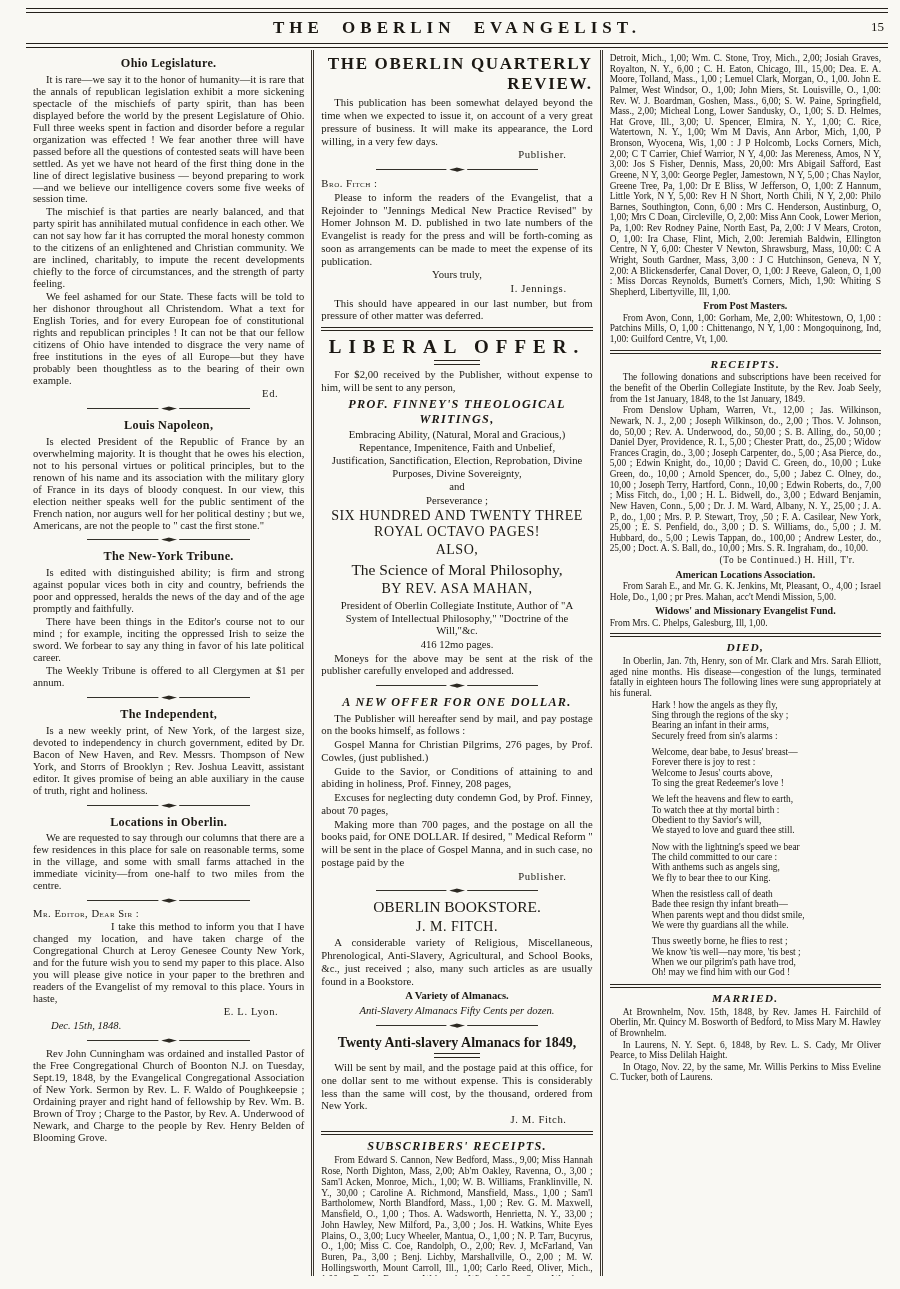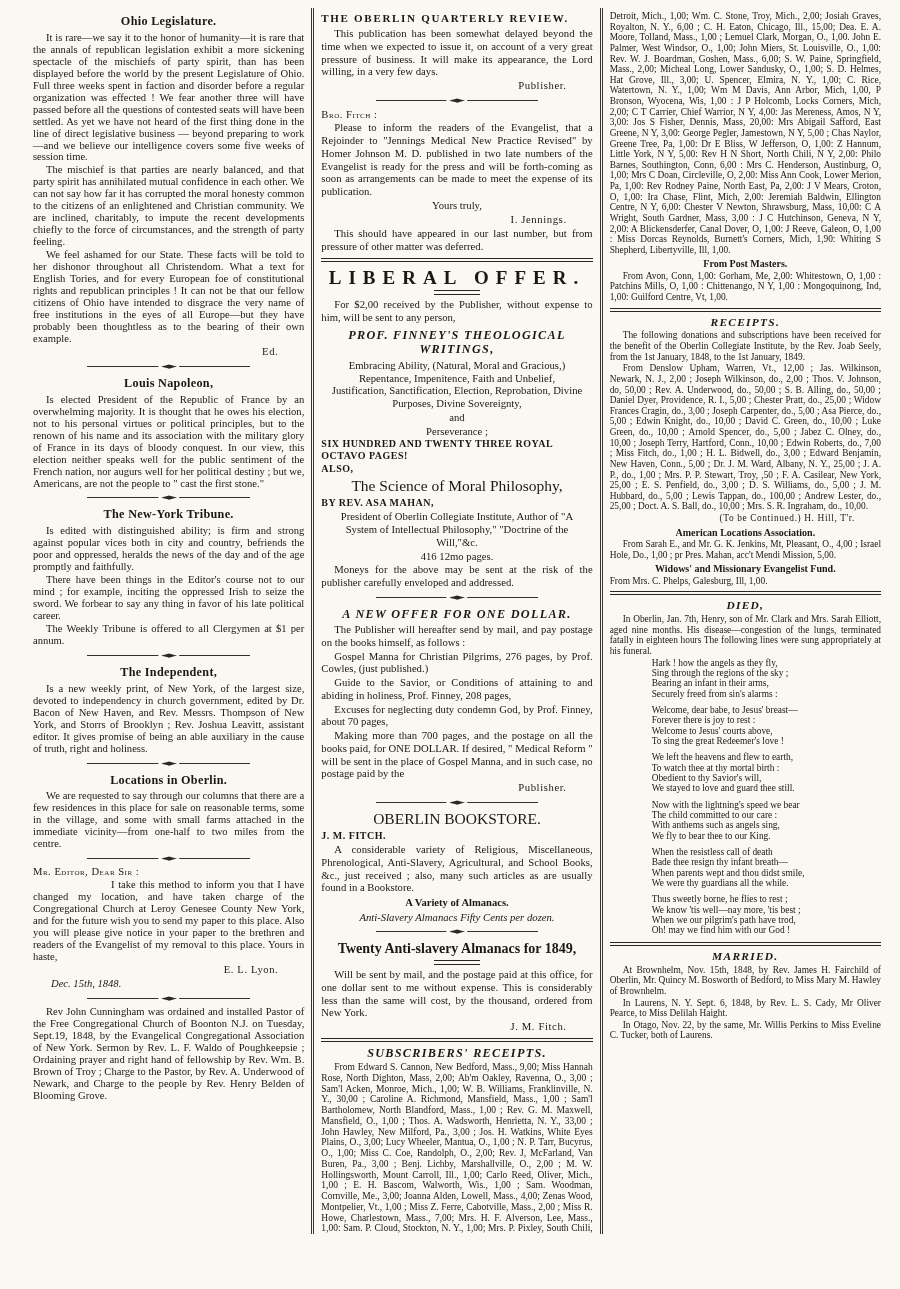--- a/index.html
+++ b/index.html
@@ -13,51 +13,59 @@
   .mpage{position:absolute;right:4px;top:4px;font-size:13px;}
   
   .cols{display:flex;align-items:stretch;height:1226px;overflow:hidden;margin-top:2px;}
   .col{flex:1 1 0;padding:2px 7px 0 7px;overflow:hidden;box-sizing:border-box;}
   .col+.col{border-left:3px double #3a352c;}
   .col1{font-size:10.6px;line-height:1.13;}
   .col2{font-size:10.7px;line-height:1.19;}
   .col3{font-size:9.4px;line-height:1.13;}
   
   .b-h{font-weight:bold;text-align:center;font-size:12.2px;letter-spacing:.3px;margin:5px 0 3px;}
-  .b-caps{font-weight:bold;text-align:left;font-size:11px;letter-spacing:1.7px;margin:2px 0 2px;}
+  .b-caps{font-weight:bold;text-align:right;font-size:17px;letter-spacing:1.7px;margin:2px 0 2px;}
   .b-caps2{font-weight:bold;text-align:center;font-size:12.2px;letter-spacing:1.3px;margin:4px 0 2px;font-style:italic;}
   .col3 .b-caps2{font-size:11.4px;}
   .b-display{font-weight:bold;text-align:center;font-size:19px;letter-spacing:7px;margin:5px 0 1px;}
   .b-big{text-align:center;font-size:15.5px;margin:2px 0;}
   .b-bigb{font-weight:bold;text-align:center;font-size:14px;margin:4px 0 2px;}
   .b-p{text-align:justify;text-indent:13px;margin:1px 0;}
   .b-p2{text-align:justify;text-indent:78px;margin:1px 0;}
   .b-pf{text-align:justify;margin:1px 0;}
   .b-sc{font-variant:small-caps;letter-spacing:.5px;margin:2px 0 0;}
   .b-c{text-align:center;margin:1px 10px;}
   .b-cb{font-weight:bold;text-align:center;font-size:10.6px;margin:3px 0 1px;}
   .col3 .b-cb{font-size:10px;}
   .b-ci{font-style:italic;text-align:center;margin:1px 0;font-weight:bold;}
   .col2 .b-ci{font-weight:normal;}
-  .b-csc{font-weight:bold;font-size:10px;letter-spacing:.5px;margin:1px 0;}
+  .b-csc{text-align:center;font-weight:normal;font-size:14px;letter-spacing:.5px;margin:1px 0;}
   .b-sig{text-align:right;padding-right:26px;margin:0 0 2px;letter-spacing:.6px;}
   .b-date{font-style:italic;text-indent:18px;margin:2px 0;}
   .b-small{font-size:9.5px;line-height:1.13;}
   .b-poem{white-space:pre-line;margin:0 0 6px 42px;line-height:1.1;}
   .b-rule{height:2px;border-top:1px solid #29251e;border-bottom:1px solid #29251e;margin:5px 0 4px;}
   .b-divider{position:relative;height:12px;margin:2px 0;}
   .b-divider::before{content:"";position:absolute;left:20%;right:20%;top:6px;border-top:1px solid #33302a;}
   .b-divider::after{content:"\25C6";position:absolute;left:50%;top:2px;transform:translateX(-50%) scaleX(2.6) scaleY(.7);
     font-size:8px;color:#2c2922;background:#f9f8f3;padding:0 1px;line-height:9px;}
   .b-orn{width:46px;margin:1px auto 3px;height:3px;border-top:1px solid #29251e;border-bottom:1px solid #29251e;}
 </style>
 </head>
 <body>
 
 <div class="page">
+  <div class="mast">
+    <div class="mrule"></div>
+    <div class="mrow">
+      <div class="mtitle">THE OBERLIN EVANGELIST.</div>
+      <div class="mpage">15</div>
+    </div>
+    <div class="mrule"></div>
+  </div>
   <div class="cols">
     <div class="col col1">
         <div class="b-h">Ohio Legislature.</div>
         <div class="b-p">It is rare—we say it to the honor of humanity—it is rare that the annals of republican legislation exhibit a more sickening spectacle of the mischiefs of party spirit, than has been displayed before the world by the present Legislature of Ohio. Full three weeks spent in faction and disorder before a regular organization was effected ! We fear another three will have passed before all the questions of contested seats will have been settled. As yet we have not heard of the first thing done in the line of direct legislative business — beyond preparing to work—and we believe our intelligence covers some five weeks of session time.</div>
         <div class="b-p">The mischief is that parties are nearly balanced, and that party spirit has annihilated mutual confidence in each other. We can not say how far it has corrupted the moral honesty common to the citizens of an enlightened and Christian community. We are inclined, charitably, to impute the recent developments chiefly to the force of circumstances, and the strength of party feeling.</div>
         <div class="b-p">We feel ashamed for our State. These facts will be told to her dishonor throughout all Christendom. What a text for English Tories, and for every European foe of constitutional rights and republican principles ! It can not be that our fellow citizens of Ohio have intended to disgrace the very name of free institutions in the eyes of all Europe—but they have probably been thoughtless as to the bearing of their own example.</div>
         <div class="b-sig">Ed.</div>
         <div class="b-divider"></div>
         <div class="b-h">Louis Napoleon,</div>
         <div class="b-p">Is elected President of the Republic of France by an overwhelming majority. It is thought that he owes his election, not to his personal virtues or political principles, but to the renown of his name and its association with the military glory of France in its days of bloody conquest. In our view, this election neither speaks well for the public sentiment of the French nation, nor augurs well for her political destiny ; but we, Americans, are not the people to " cast the first stone."</div>

